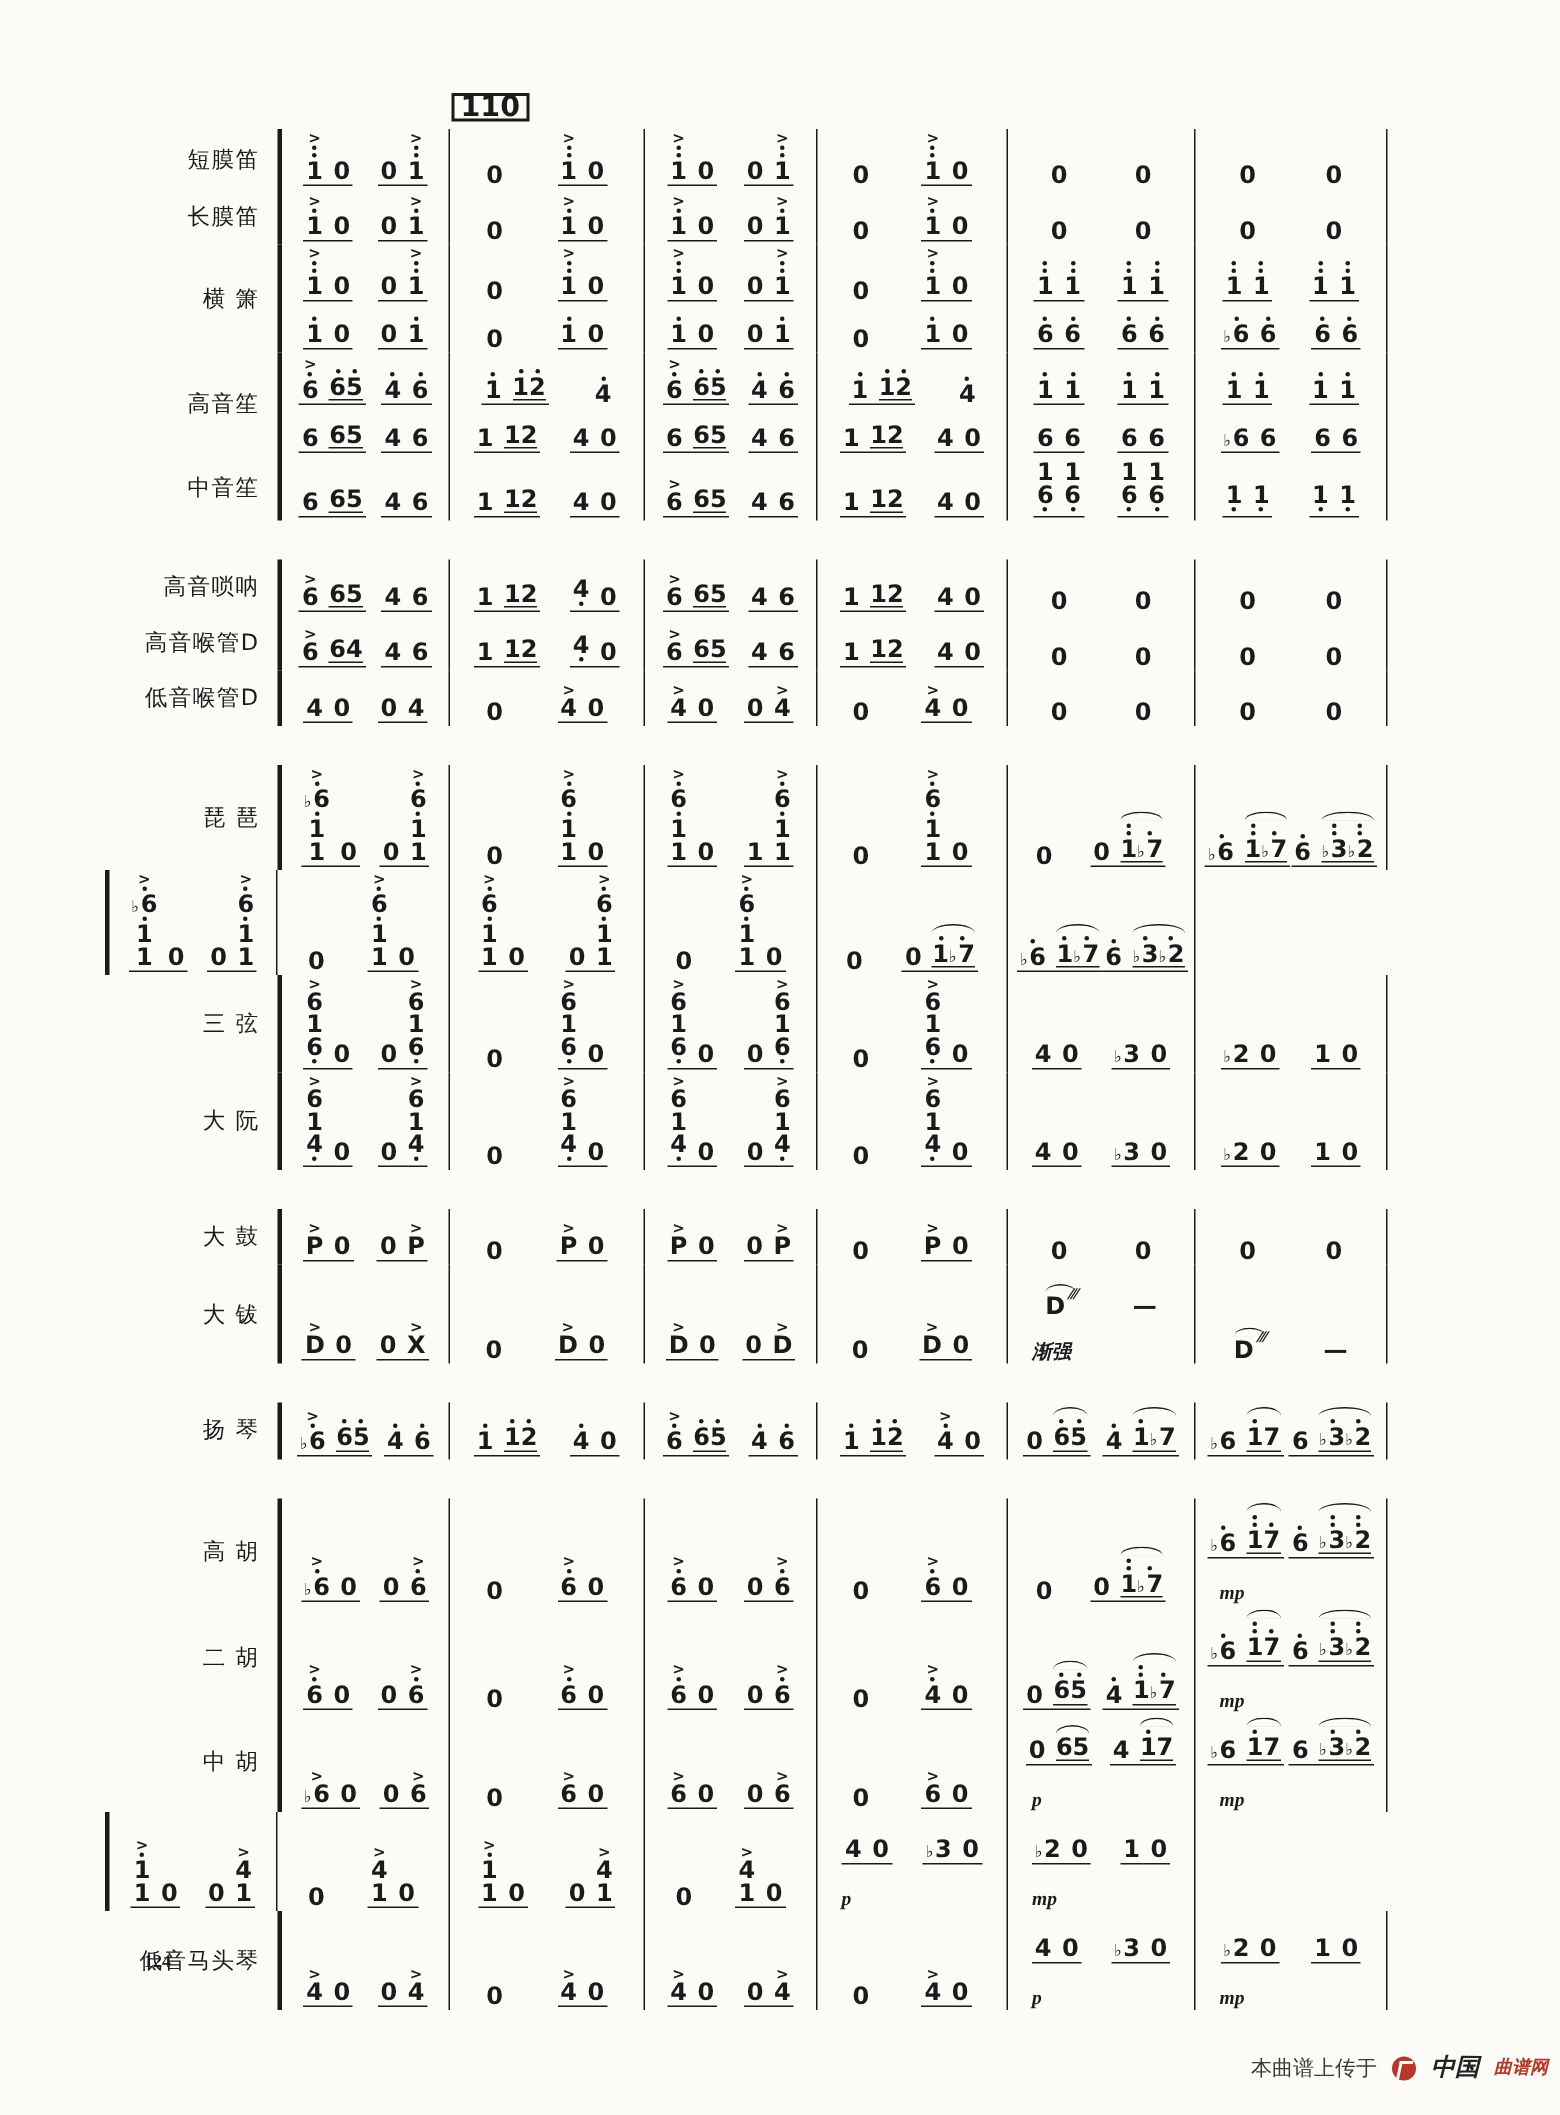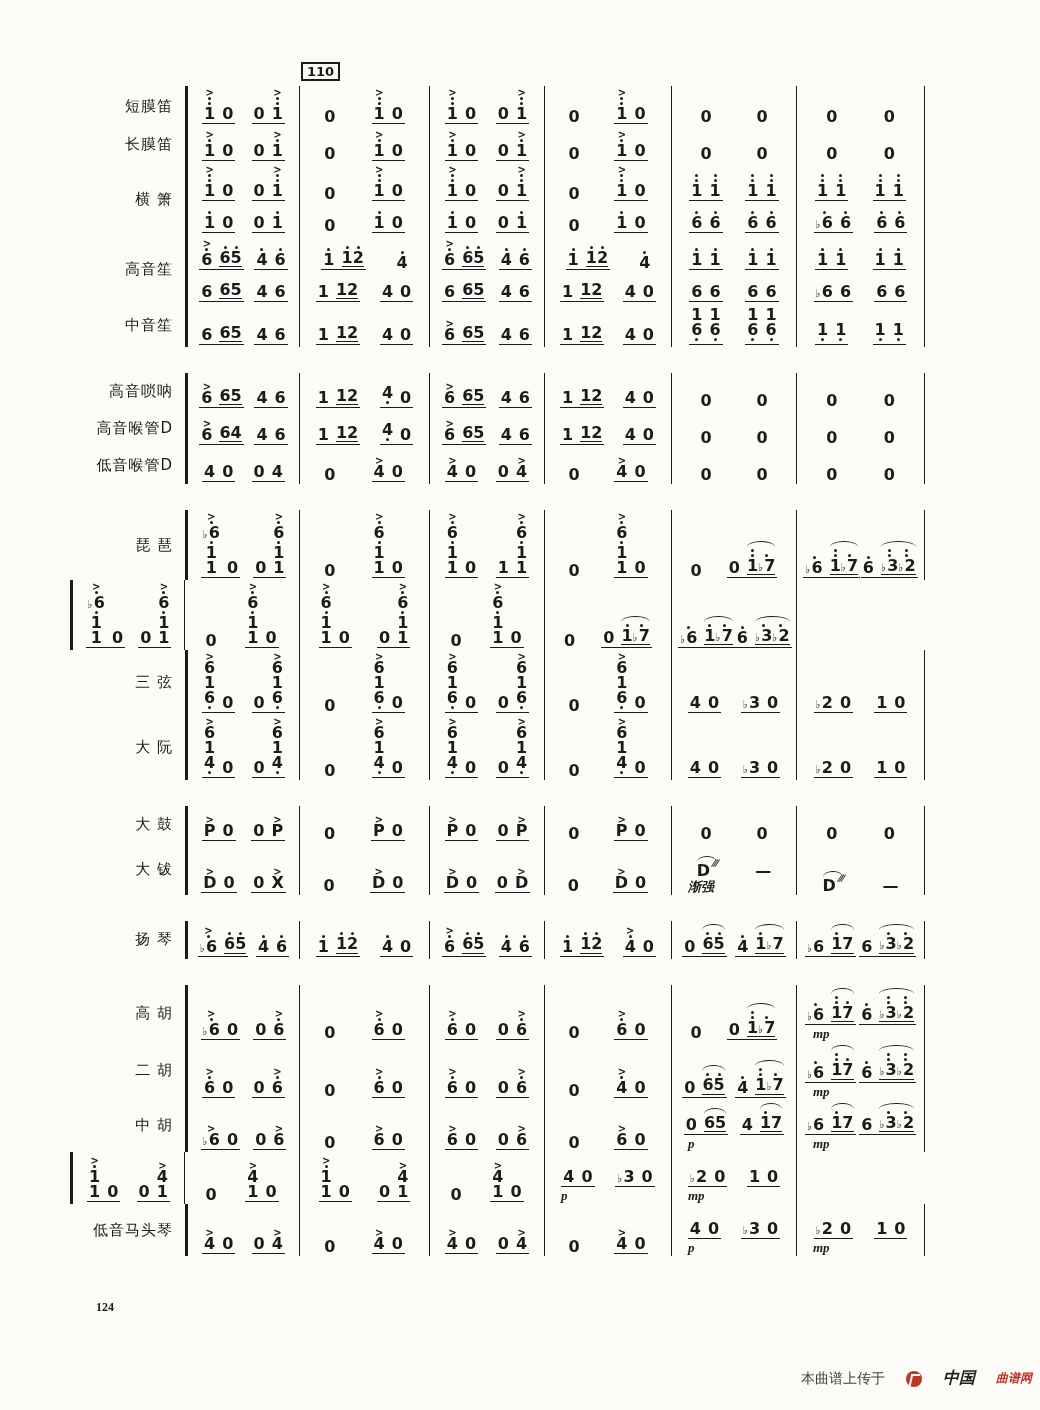--- a/index.html
+++ b/index.html
@@ -24,26 +24,26 @@
   .stack{display:inline-flex;flex-direction:column;align-items:center;}
   .unit{display:inline-flex;align-items:flex-end;}
   .note{display:inline-flex;flex-direction:column;align-items:center;}
   .da,.db{display:flex;flex-direction:column;align-items:center;}
   .dot{width:3px;height:3px;border-radius:50%;background:#1b1b1b;margin:1px 0;}
   .g{font-size:16px;font-weight:700;line-height:15px;display:inline-flex;align-items:flex-end;}
   .flat{font-size:11px;font-weight:700;line-height:11px;margin-right:1px;}
   .trem{font-size:9px;font-weight:700;letter-spacing:-1.5px;display:inline-block;
         transform:translateY(-7px) skewX(-18deg);margin-left:2px;}
   .dyn{font-family:"Liberation Serif",serif;font-style:italic;font-weight:700;
-       font-size:13px;line-height:13px;margin:2px 0 0 10px;}
+       font-size:13px;line-height:13px;margin:16px 0 0 10px;}
   .rehearsal{position:absolute;left:301px;top:62px;border:2px solid #1b1b1b;
-       font-weight:700;font-size:13px;line-height:15px;padding:0 4px;background:#fcfbf7;}
+       font-weight:700;font-size:19px;line-height:15px;padding:0 4px;background:#fcfbf7;}
   .pagenum{position:absolute;left:96px;top:1300px;font-family:"Liberation Serif",serif;
        font-weight:700;font-size:12px;}
-  .watermark{position:absolute;right:8px;top:1368px;display:flex;align-items:center;gap:21px;font-family:Liberation Mono, monospace;}
+  .watermark{position:absolute;right:8px;top:1368px;display:flex;align-items:center;gap:10px;font-family:Liberation Mono, monospace;}
   .wm-prefix{font-size:14px;color:#3c3c3c;}
   .wm-logo{width:16px;height:16px;border-radius:50%;background:#b5392b;position:relative;flex:0 0 auto;}
   .wm-logo::after{content:"";position:absolute;left:4px;top:3px;width:7px;height:10px;
        border-left:2px solid #fcfbf7;border-top:2px solid #fcfbf7;transform:skewX(-12deg);}
   .wm-black{font-size:16px;font-weight:700;font-style:italic;color:#222;}
   .wm-red{font-size:12px;font-weight:700;font-style:italic;color:#b5392b;}
 </style>
 </head>
 <body>
 

